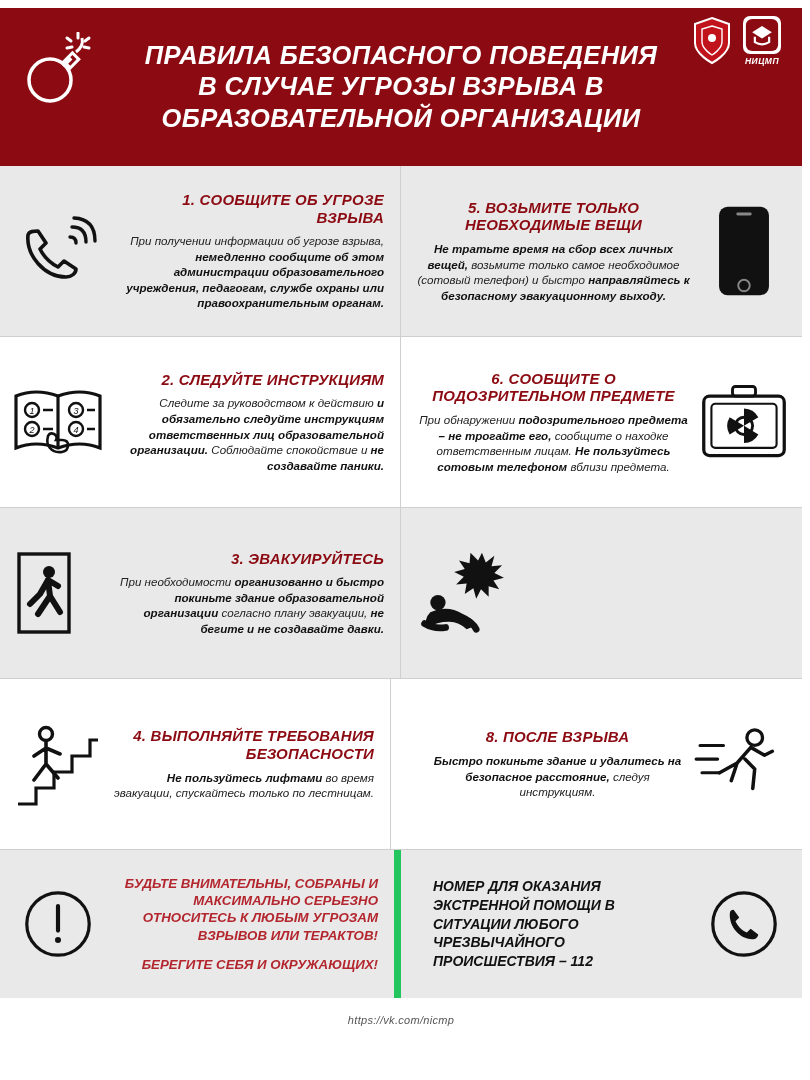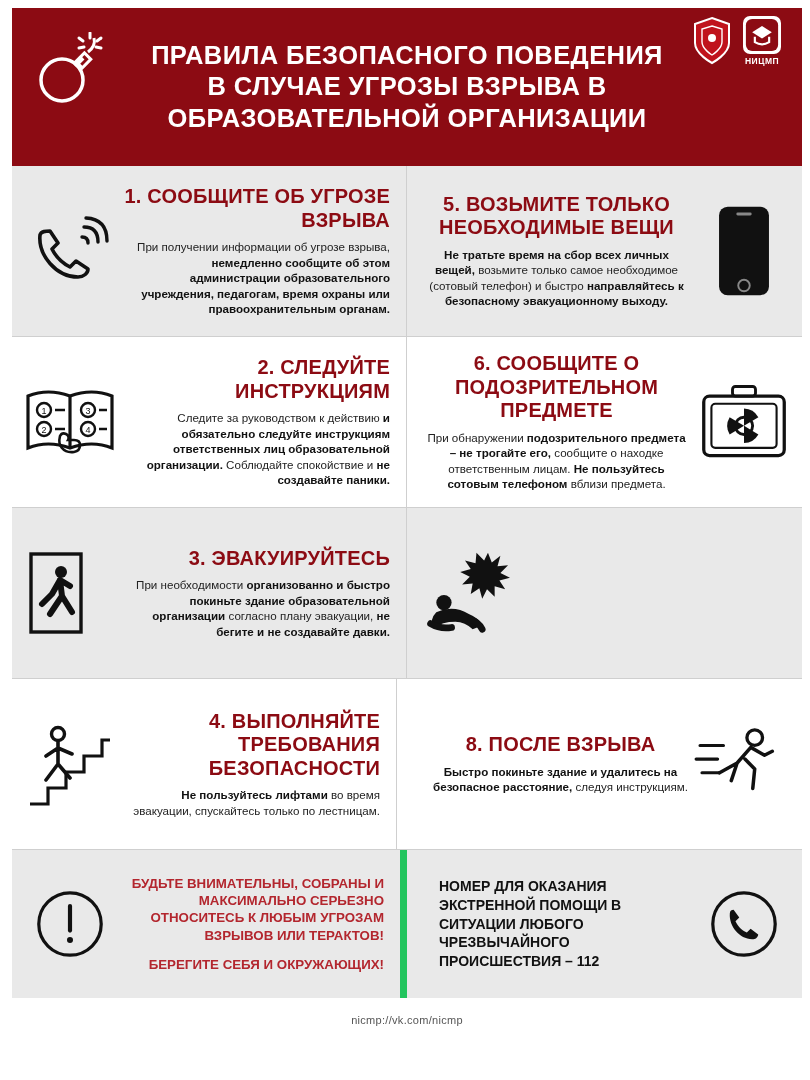--- a/index.html
+++ b/index.html
@@ -12,21 +12,22 @@
     background: #ffffff;
     font-family: "Liberation Sans", sans-serif;
     overflow: hidden;
   }
   .poster {
     position: relative;
     width: 810px;
     height: 1080px;
     background: #ffffff;
     box-sizing: border-box;
-    padding: 8px 8px 0 12px;
+    padding: 8px 8px 0 0;
+    font-style: italic;
   }
 
   
   .header {
     position: relative;
     background: #8c0b13;
     height: 158px;
     box-sizing: border-box;
     display: flex;
     align-items: center;
@@ -112,21 +113,21 @@
   .icon-box.right-side { order: 2; }
   .text-box {
     flex: 1 1 auto;
     padding: 0 6px;
   }
   .text-box.align-right { text-align: right; }
   .text-box.align-left { text-align: center; }
 
   .item-title {
     color: #8c0b13;
-    font-size: 20px;
+    font-size: 15px;
     font-weight: bold;
     line-height: 1.17;
     text-transform: uppercase;
     margin-bottom: 7px;
     letter-spacing: 0.2px;
   }
   .item-body {
     color: #222222;
     font-size: 11.6px;
     line-height: 1.34;
@@ -237,21 +238,21 @@
         <span class="icon-box">
           <svg viewBox="0 0 80 72" width="80" height="72">
             <path d="M10 20 C8 40 26 62 48 62 C54 62 58 58 58 54 L46 46 L40 52 C32 48 26 42 22 34 L28 28 L20 16 C16 16 11 16 10 20 Z" fill="none" stroke="#111" stroke-width="3.6" stroke-linejoin="round"></path>
             <path d="M52 22 q6 0 6 6" fill="none" stroke="#111" stroke-width="3.4" stroke-linecap="round"></path>
             <path d="M54 12 q14 0 14 15" fill="none" stroke="#111" stroke-width="3.4" stroke-linecap="round"></path>
             <path d="M56 3 q21 1 21 23" fill="none" stroke="#111" stroke-width="3.4" stroke-linecap="round"></path>
           </svg>
         </span>
         <div class="text-box align-right">
           <div class="item-title">1. СООБЩИТЕ ОБ УГРОЗЕ ВЗРЫВА</div>
-          <div class="item-body">При получении информации об угрозе взрыва, <b>немедленно сообщите об этом администрации образовательного учреждения, педагогам, время охраны или правоохранительным органам.</b></div>
+          <div class="item-body">При получении информации об угрозе взрыва, <b>немедленно сообщите об этом администрации образовательного учреждения, педагогам, службе охраны или правоохранительным органам.</b></div>
         </div>
       </div>
       <div class="cell bg-grey">
         <div class="text-box align-left">
           <div class="item-title">5. ВОЗЬМИТЕ ТОЛЬКО НЕОБХОДИМЫЕ ВЕЩИ</div>
           <div class="item-body"><b>Не тратьте время на сбор всех личных вещей,</b> возьмите только самое необходимое (сотовый телефон) и быстро <b>направляйтесь к безопасному эвакуационному выходу.</b></div>
         </div>
         <span class="icon-box right-side">
           <svg viewBox="0 0 60 100" width="58" height="96">
             <rect x="4" y="4" width="52" height="92" rx="9" fill="#111"></rect>
@@ -381,14 +382,14 @@
       </div>
       <span class="phone-circle">
         <svg viewBox="0 0 74 74" width="70" height="70">
           <circle cx="37" cy="37" r="33" fill="none" stroke="#111" stroke-width="3.4"></circle>
           <path d="M22 26 C21 40 33 54 47 53 C50 53 52 50 52 48 L44 42 L40 46 C34 43 31 40 28 34 L32 30 L26 22 C24 22 22 23 22 26 Z" fill="#111"></path>
         </svg>
       </span>
     </div>
   </div>
 
-  <div class="site-line">nicmp://vk.com/nicmp</div>
+  <div class="site-line">https://vk.com/nicmp</div>
 </div>
 
 </body></html>

